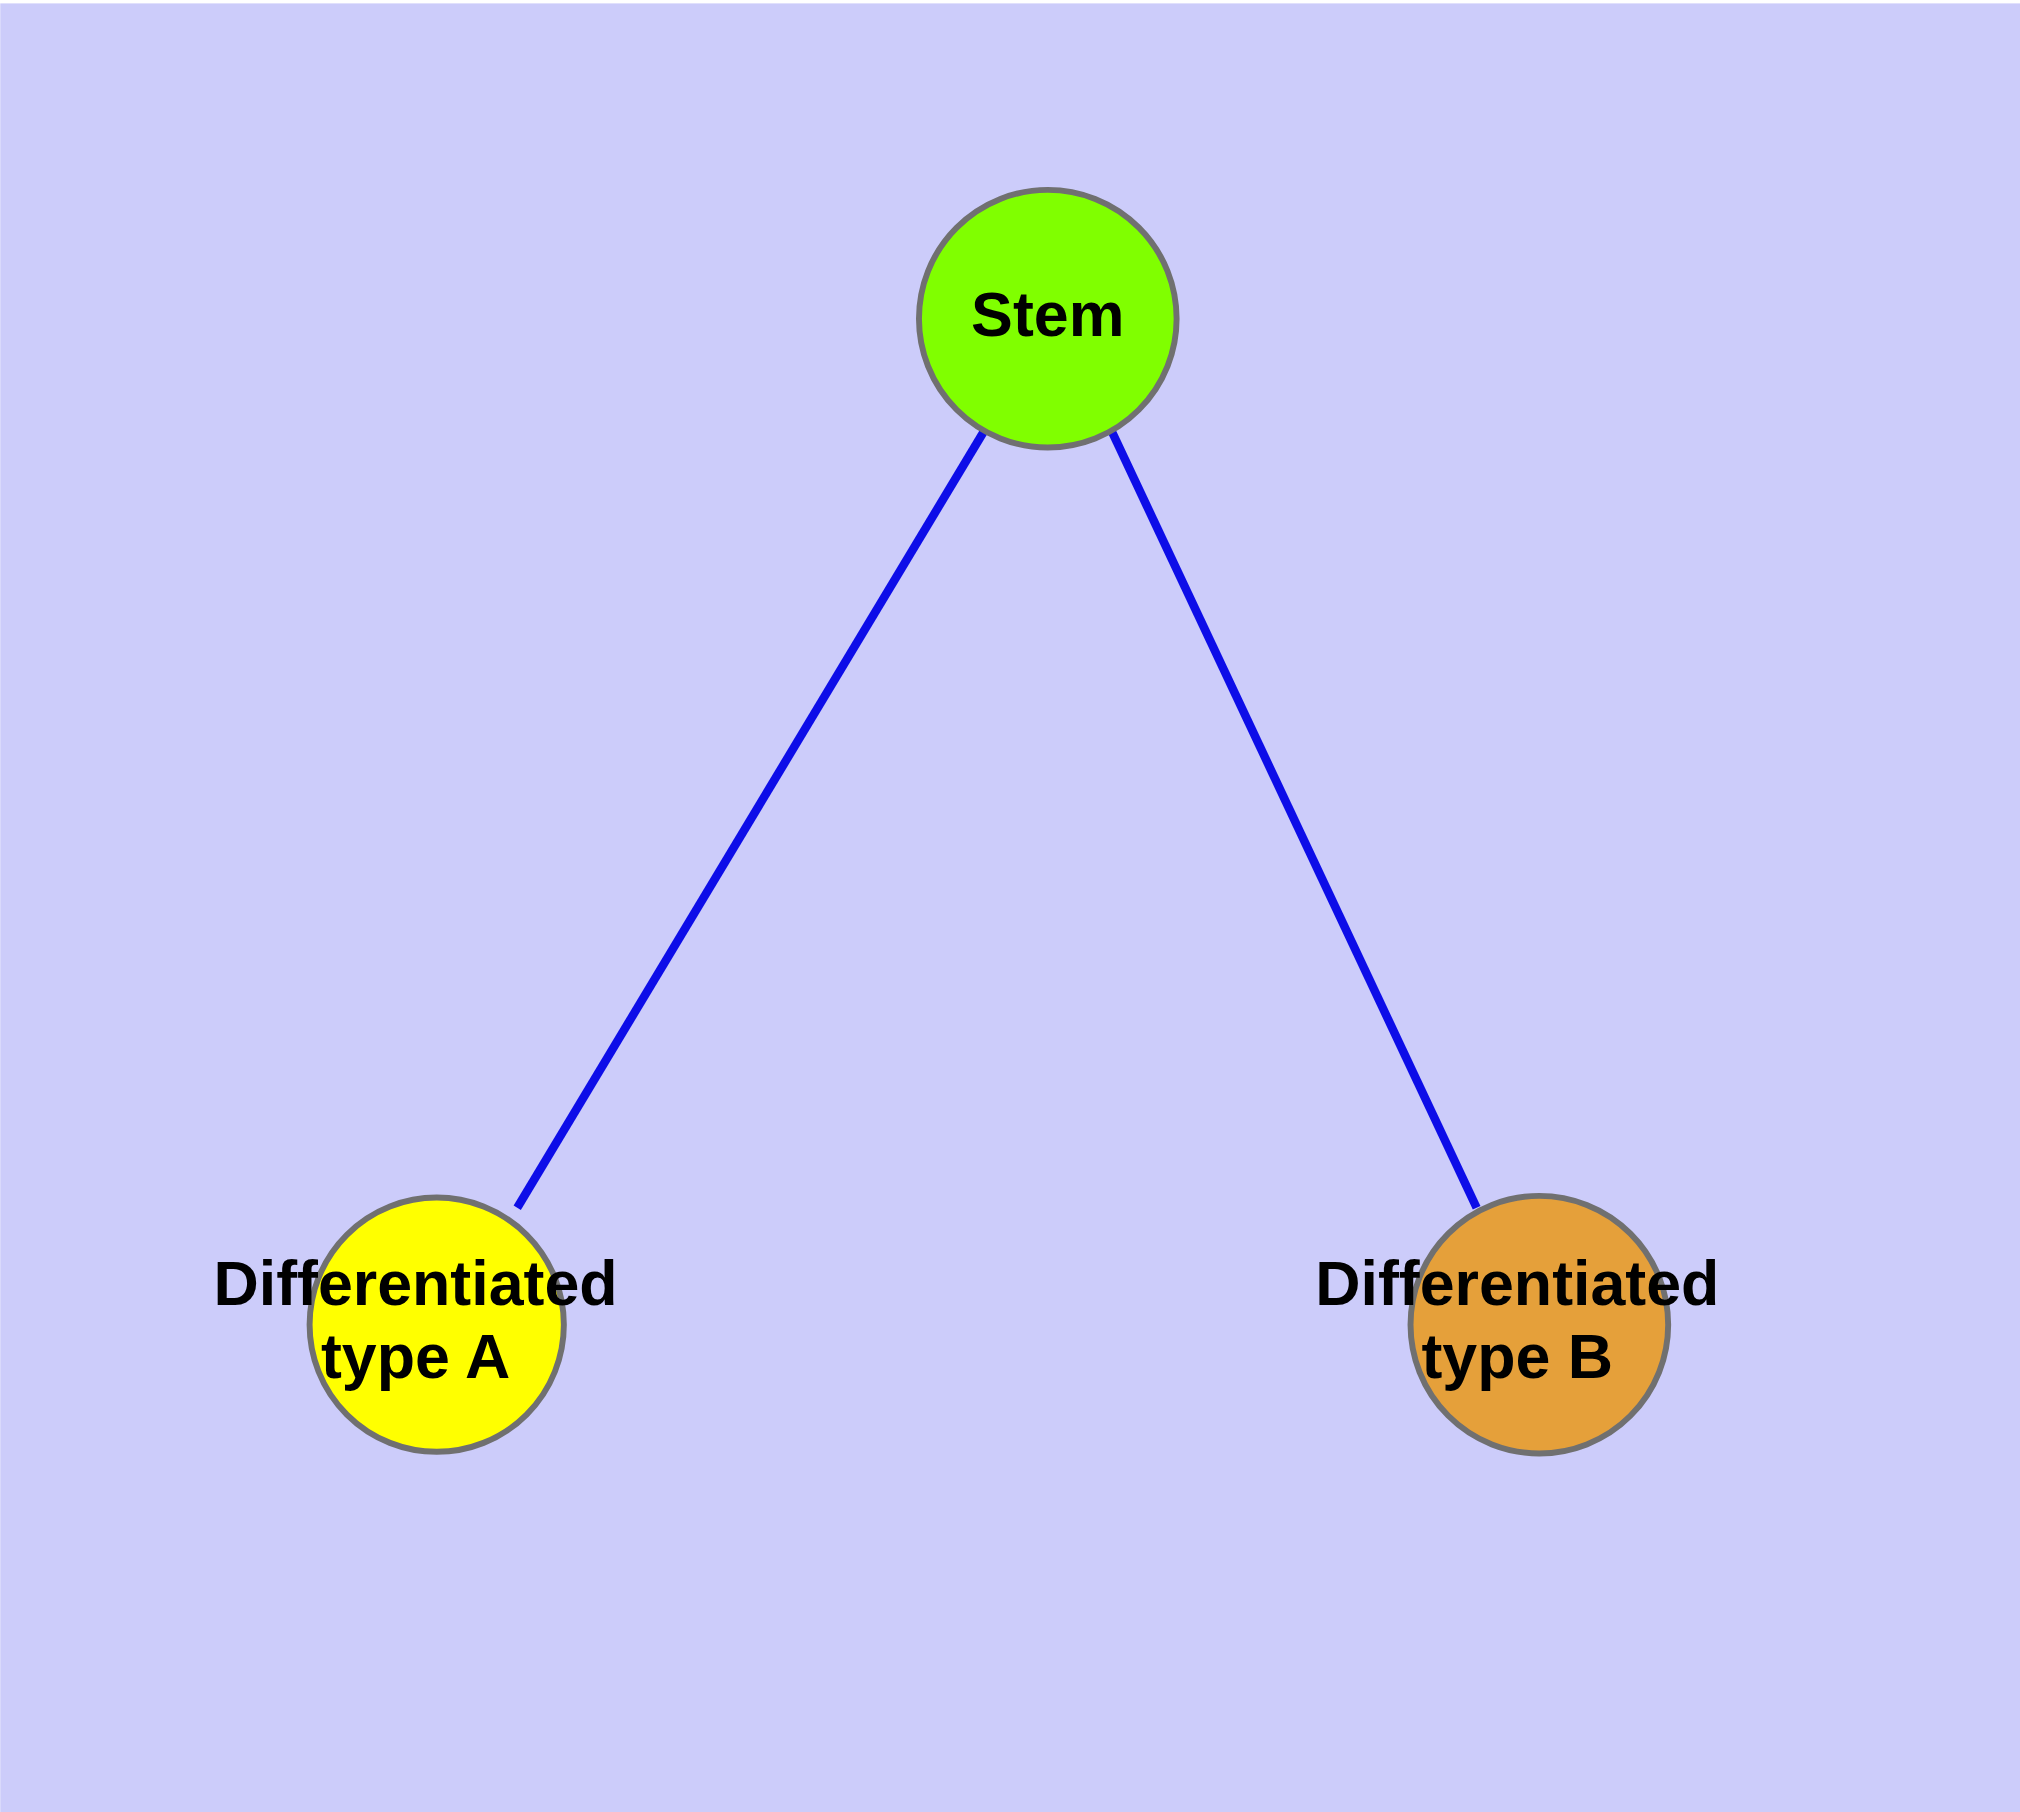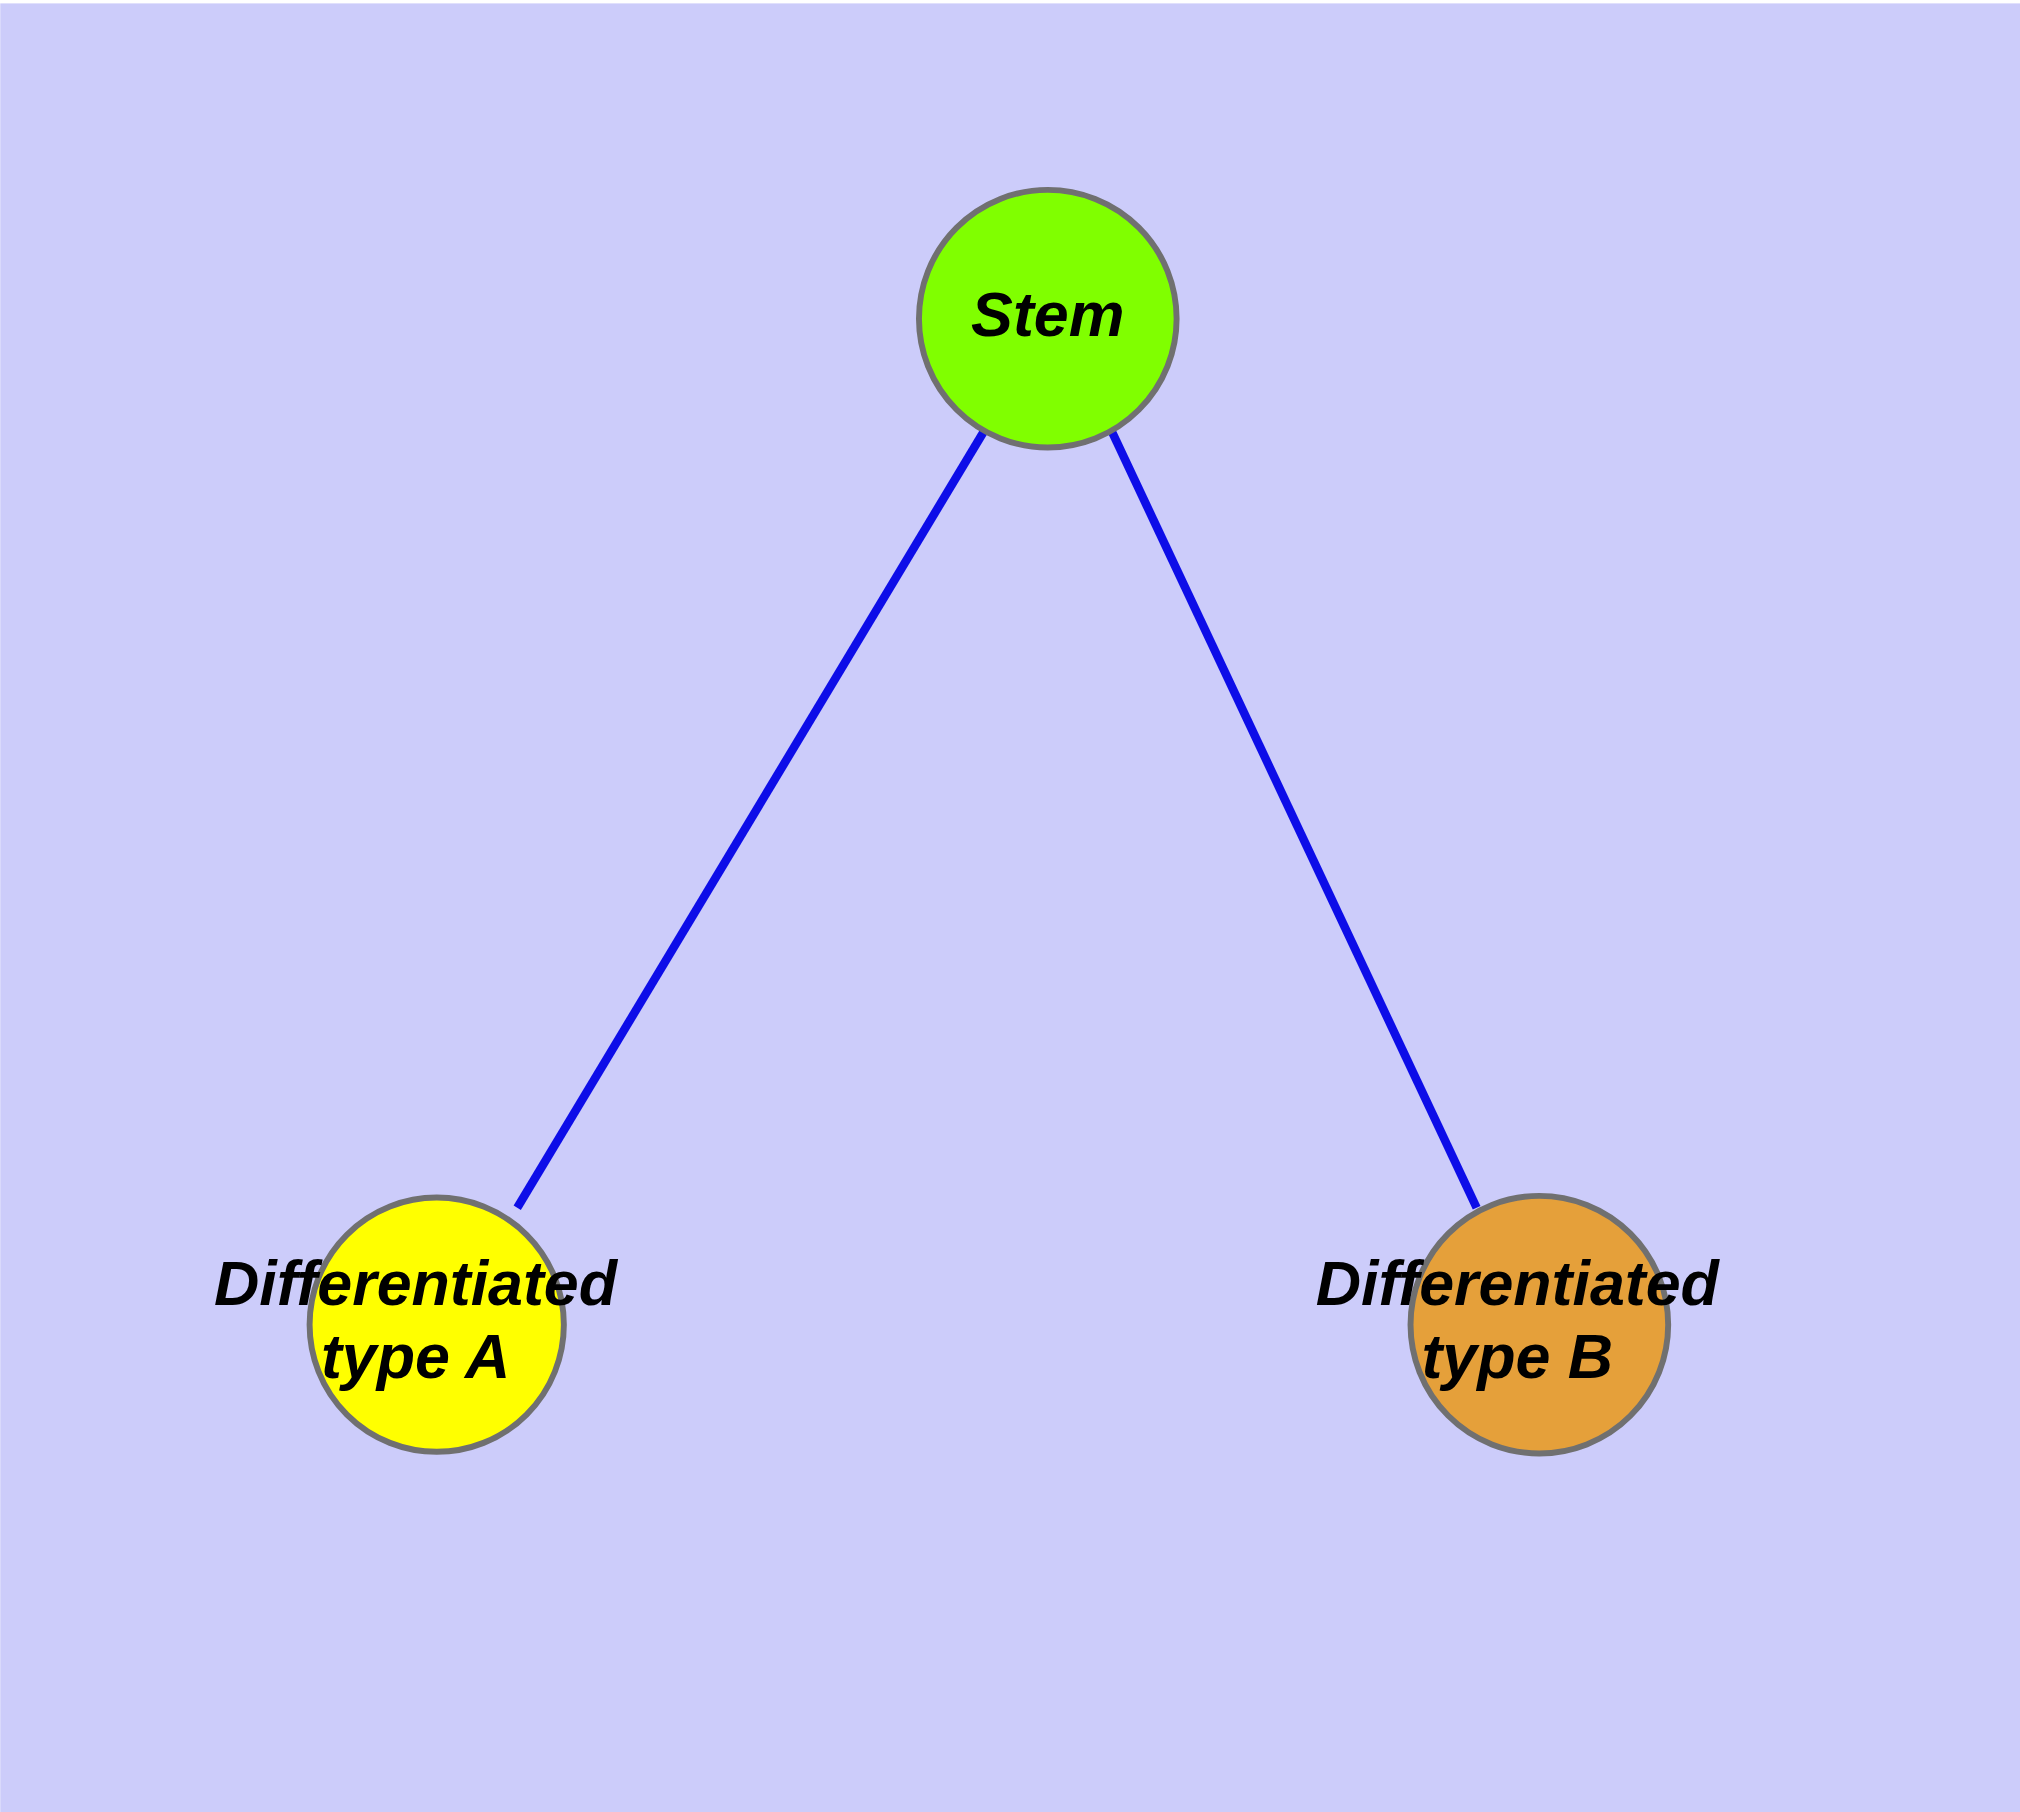--- a/index.html
+++ b/index.html
@@ -7,21 +7,20 @@
     margin: 0;
     padding: 0;
     background: #ffffff;
   }
   #canvas {
     position: relative;
     width: 2021px;
     height: 1812px;
     overflow: hidden;
     font-family: "Liberation Sans", sans-serif;
-    font-style: italic;
   }
   #graph-svg {
     position: absolute;
     left: 0;
     top: 0;
     width: 2021px;
     height: 1812px;
     display: block;
   }
   .node-label {

